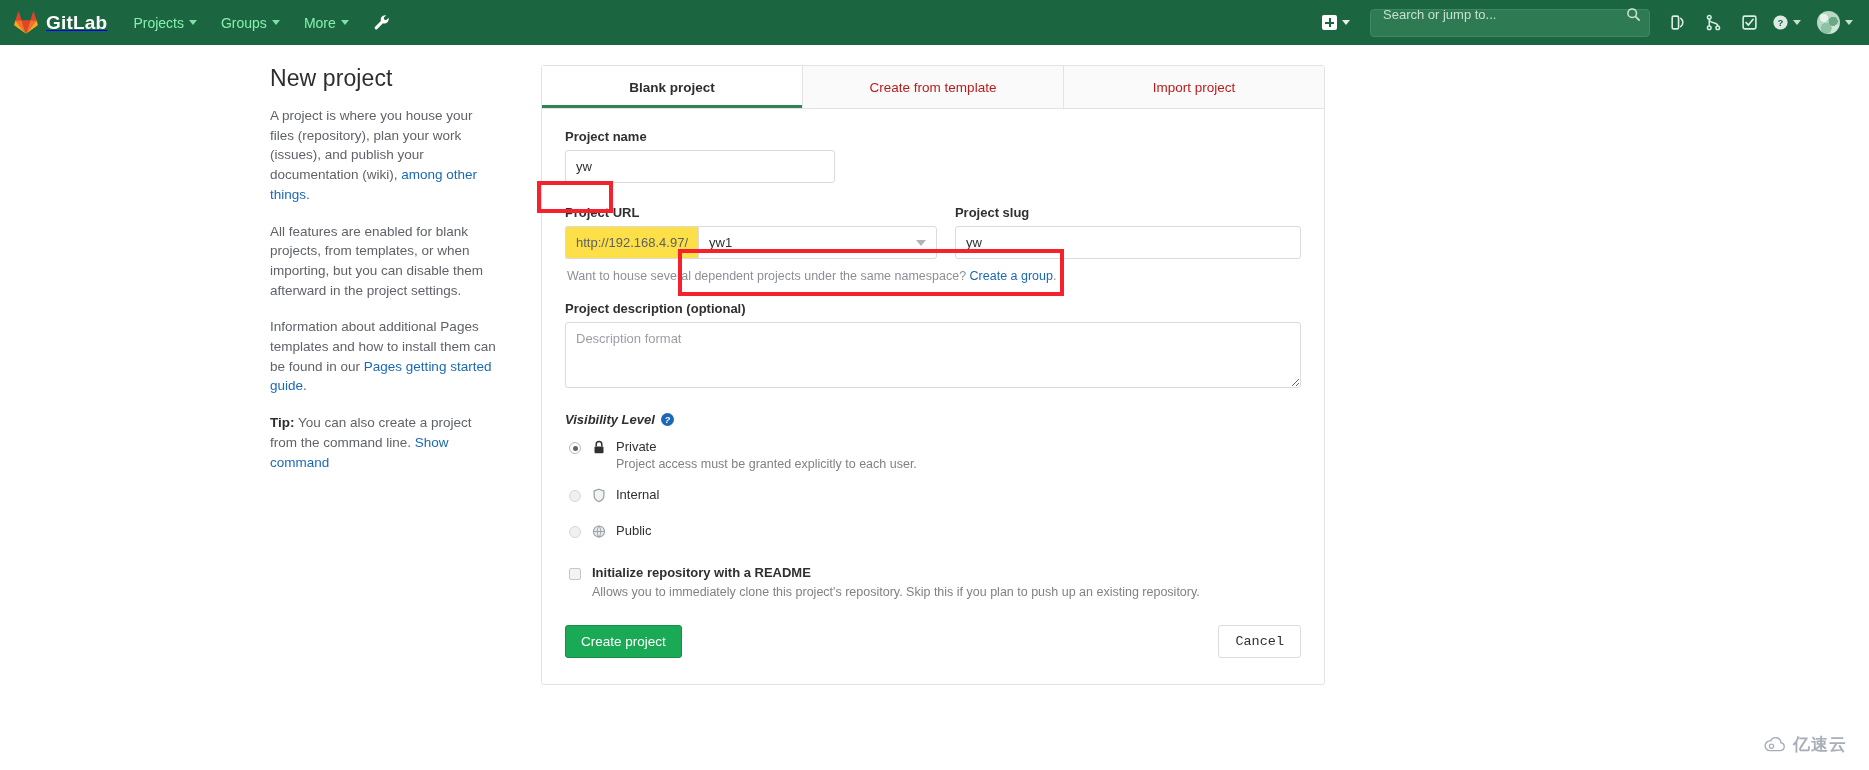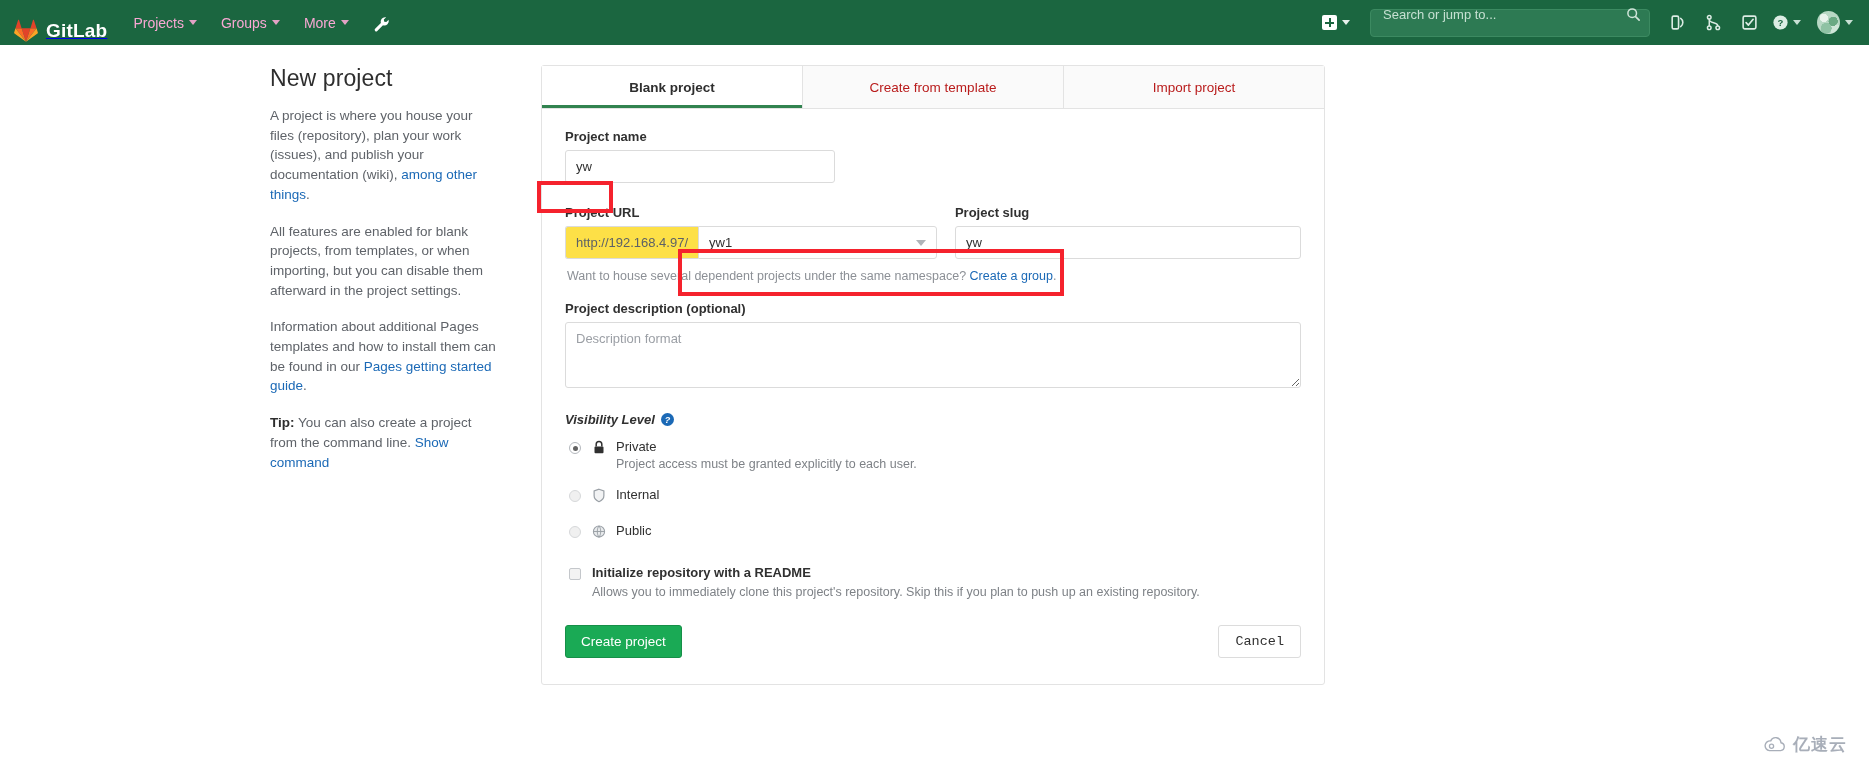--- a/index.html
+++ b/index.html
@@ -13,28 +13,28 @@
 
   
   .navbar {
     height: 45px;
     background: #1b6640;
     display: flex;
     align-items: center;
     padding: 0 12px 0 8px;
     position: relative;
   }
-  .nav-left { display: flex; align-items: flex-end; gap: 0; }
+  .nav-left { display: flex; align-items: center; gap: 0; }
   .brand { display: flex; align-items: center; gap: 8px; padding: 0 14px 0 6px; }
   .brand-logo { width: 24px; height: 24px; display: block; }
   .brand-name {
     color: #fff; font-size: 19px; font-weight: 600; letter-spacing: .2px;
   }
   .nav-item {
-    color: #f9a8d4; font-size: 14px; padding: 12px 12px; display: flex;
+    color: #86efac; font-size: 14px; padding: 12px 12px; display: flex;
     align-items: center; gap: 5px; cursor: pointer; white-space: nowrap;
   }
   .caret { width: 0; height: 0; border-left: 4px solid transparent;
            border-right: 4px solid transparent; border-top: 5px solid currentColor;
            display: inline-block; opacity: .9; }
   .wrench-btn { padding: 10px 12px; display:flex; align-items:center; cursor:pointer; }
 
   .nav-right {
     margin-left: auto; display: flex; align-items: center; gap: 2px;
   }

